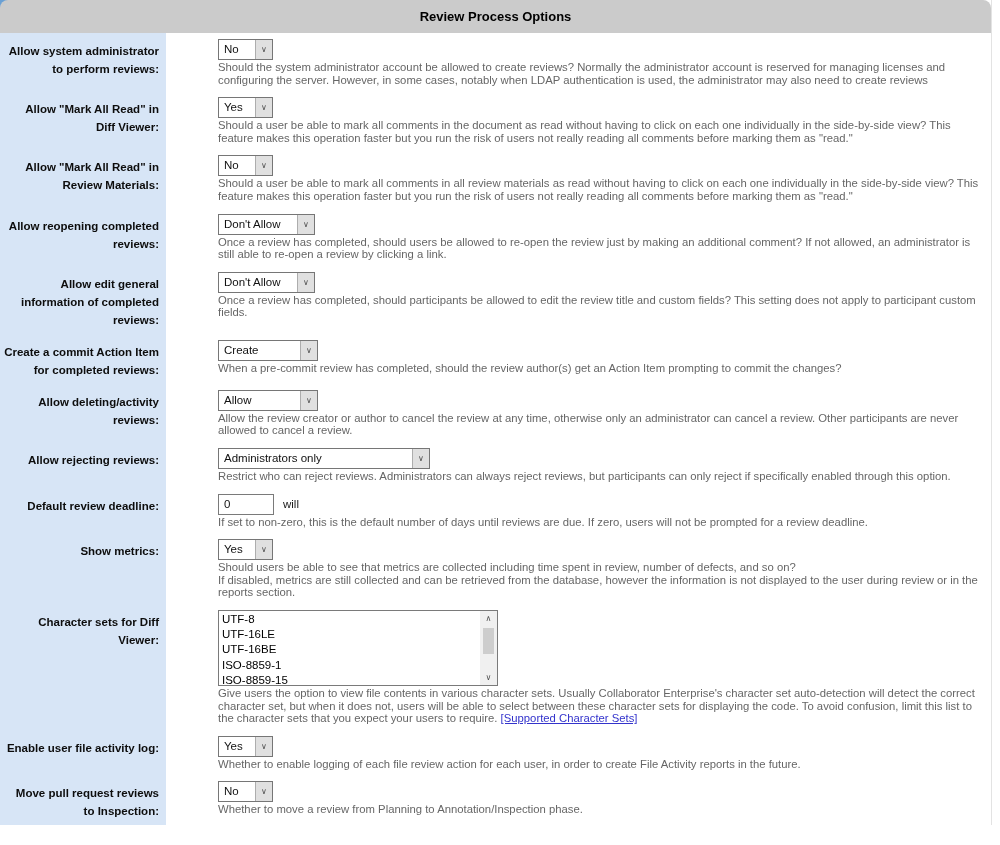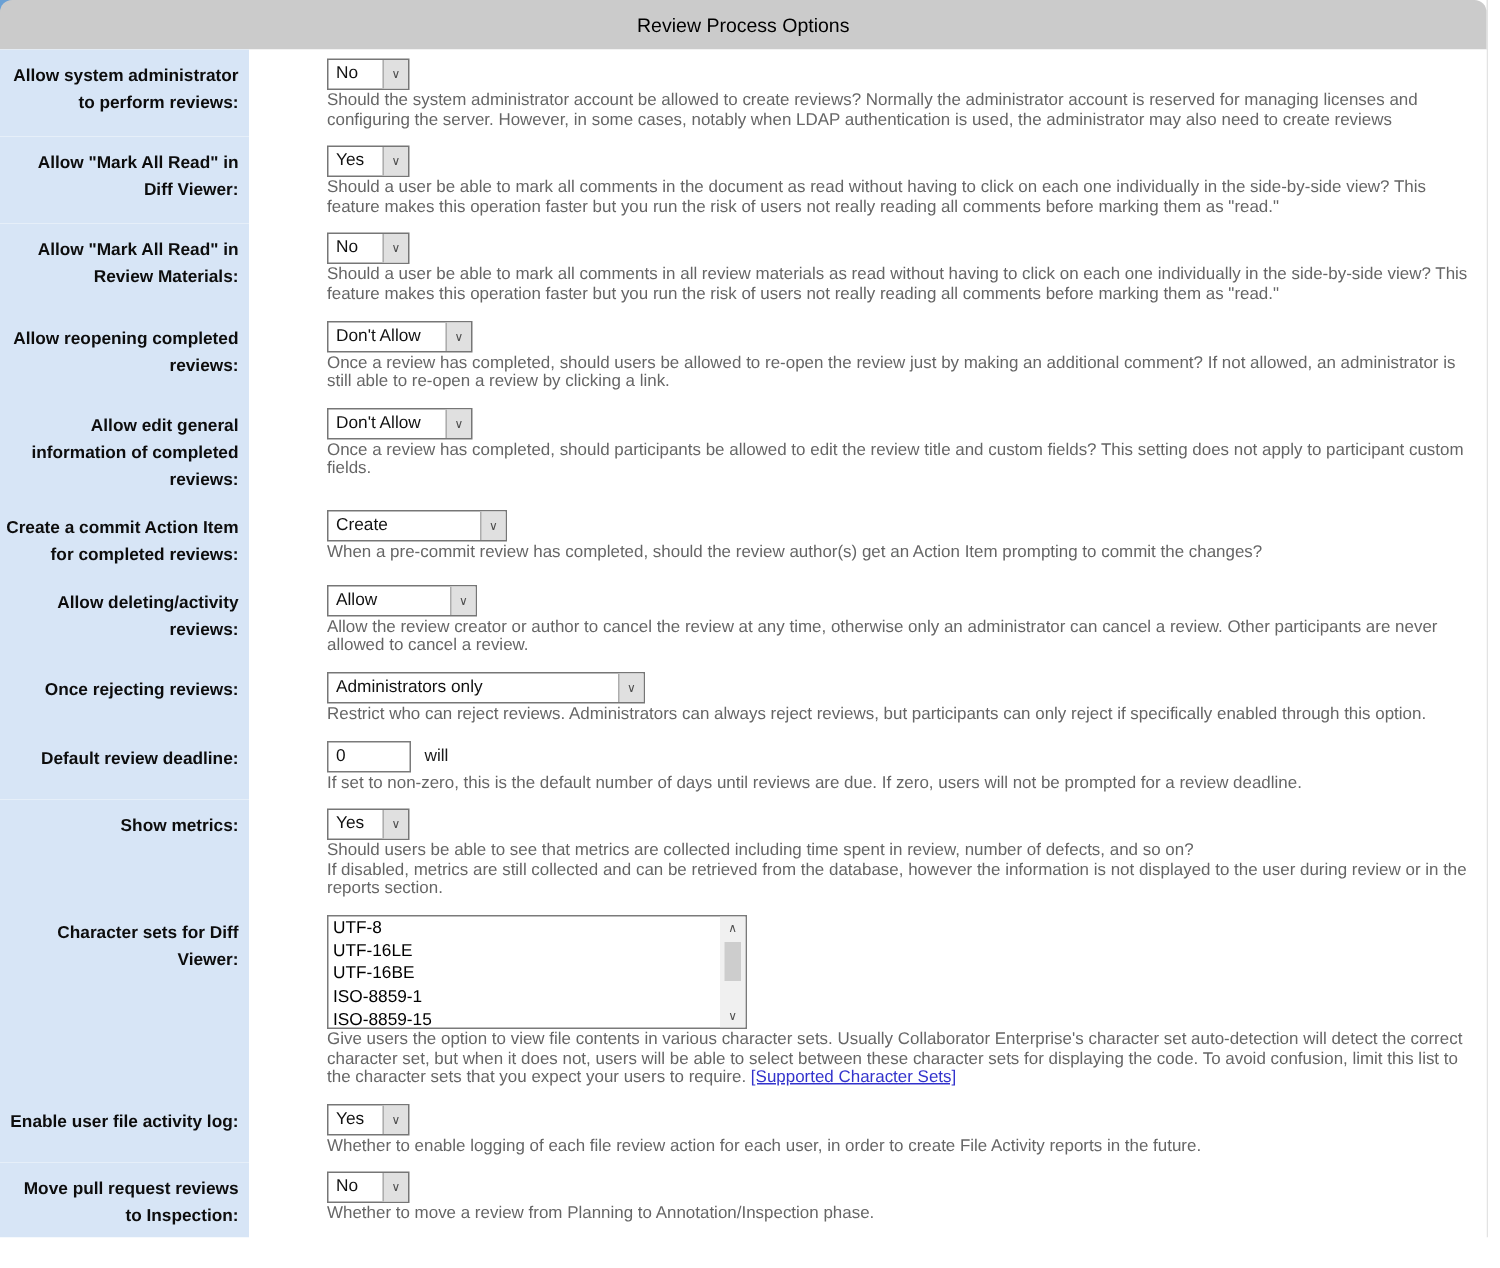--- a/index.html
+++ b/index.html
@@ -28,21 +28,21 @@
     background: var(--header, #cbcbcb);
     border-top-left-radius: 8px;
     border-top-right-radius: 8px;
     display: flex;
     align-items: center;
     justify-content: center;
   }
   .header h1 {
     margin: 18px;
     font-size: 13px;
-    font-weight: normal;
+    font-weight: bold;
     color: #000;
   }
   .row { display: flex; position: relative; z-index: 1; background:#fff;gap:42px; }
   .label-cell {
     width: 166px;
     min-width: 166px;
     background: var(--sidebar, #d7e5f6);
     padding: 8px 7px 6px 4px;
     text-align: right;
   }
@@ -190,34 +190,34 @@
       </div>
       <div class="row">
         <div class="label-cell"><span class="setting-label">Allow edit general information of completed reviews:</span></div>
         <div class="content-cell"><span class="sel" style="width:97px">
             <span class="sel-txt">Don't Allow</span>
             <span class="sel-btn">∨</span>
           </span><div class="desc"><span class="desc-text">Once a review has completed, should participants be allowed to edit the review title and custom fields? This setting does not apply to participant custom fields.</span></div></div>
       </div>
       <div class="row">
         <div class="label-cell"><span class="setting-label">Create a commit Action Item for completed reviews:</span></div>
-        <div class="content-cell"><span class="sel" style="width:120px">
+        <div class="content-cell"><span class="sel" style="width:100px">
             <span class="sel-txt">Create</span>
             <span class="sel-btn">∨</span>
           </span><div class="desc"><span class="desc-text">When a pre-commit review has completed, should the review author(s) get an Action Item prompting to commit the changes?</span></div></div>
       </div>
       <div class="row">
         <div class="label-cell"><span class="setting-label">Allow deleting/activity reviews:</span></div>
         <div class="content-cell"><span class="sel" style="width:100px">
             <span class="sel-txt">Allow</span>
             <span class="sel-btn">∨</span>
           </span><div class="desc"><span class="desc-text">Allow the review creator or author to cancel the review at any time, otherwise only an administrator can cancel a review. Other participants are never allowed to cancel a review.</span></div></div>
       </div>
       <div class="row">
-        <div class="label-cell"><span class="setting-label">Once rejecting reviews:</span></div>
+        <div class="label-cell"><span class="setting-label">Allow rejecting reviews:</span></div>
         <div class="content-cell"><span class="sel" style="width:212px">
             <span class="sel-txt">Administrators only</span>
             <span class="sel-btn">∨</span>
           </span><div class="desc"><span class="desc-text">Restrict who can reject reviews. Administrators can always reject reviews, but participants can only reject if specifically enabled through this option.</span></div></div>
       </div>
       <div class="row">
         <div class="label-cell"><span class="setting-label">Default review deadline:</span></div>
         <div class="content-cell"><span class="inline-ctl">
             <input class="txt-input" value="0" style="">
             <span class="suffix">will</span>

